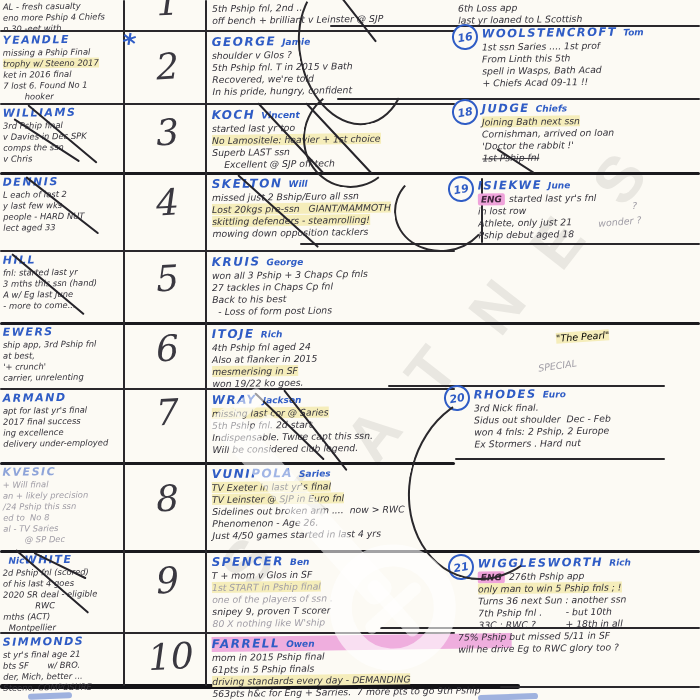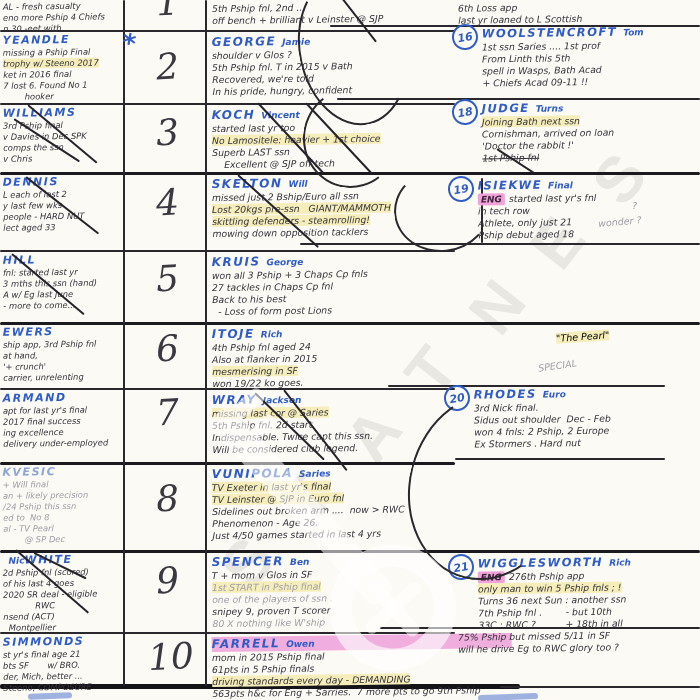--- a/index.html
+++ b/index.html
@@ -146,21 +146,21 @@
       <div class="cell" style="left: 212px; top: 253px; width: 300px;">
         <div class="lname">KRUIS<span class="fname">George</span></div>
         <div class="note"><span>won all 3 Pship + 3 Chaps Cp fnls</span></div>
         <div class="note"><span>27 tackles in Chaps Cp fnl</span></div>
         <div class="note"><span>Back to his best</span></div>
         <div class="note"><span>  - Loss of form post Lions</span></div>
       </div>
       <div class="cell small" style="left: 3px; top: 325px; width: 118px;">
         <div class="lname" style="font-size: 11px;">EWERS</div>
         <div class="note" style="font-size: 8.4px;"><span>ship app, 3rd Pship fnl</span></div>
-        <div class="note" style="font-size: 8.4px;"><span>at hand,</span></div>
+        <div class="note" style="font-size: 8.4px;"><span>at best,</span></div>
         <div class="note" style="font-size: 8.4px;"><span>'+ crunch'</span></div>
         <div class="note" style="font-size: 8.4px;"><span>carrier, unrelenting</span></div>
       </div>
       <div class="cell" style="left: 212px; top: 325px; width: 300px;">
         <div class="lname">ITOJE<span class="fname">Rich</span></div>
         <div class="note"><span>4th Pship fnl aged 24</span></div>
         <div class="note"><span>Also at flanker in 2015</span></div>
         <div class="note"><span class="hl">mesmerising in SF</span></div>
         <div class="note"><span>won 19/22 ko goes.</span></div>
       </div>
@@ -177,38 +177,38 @@
         <div class="note"><span>5th Pship fnl. 2d start</span></div>
         <div class="note"><span>Indispensable. Twice capt this ssn.</span></div>
         <div class="note"><span>Will be considered club legend.</span></div>
       </div>
       <div class="cell small" style="left: 3px; top: 465px; width: 118px;">
         <div class="lname" style="font-size: 11px; color: rgb(142, 164, 217);">KVESIC</div>
         <div class="note" style="font-size: 8.4px;"><span class="pencil">+ Will final</span></div>
         <div class="note" style="font-size: 8.4px;"><span class="pencil">an + likely precision</span></div>
         <div class="note" style="font-size: 8.4px;"><span class="pencil">/24 Pship this ssn</span></div>
         <div class="note" style="font-size: 8.4px;"><span class="pencil">ed to  No 8</span></div>
-        <div class="note" style="font-size: 8.4px;"><span class="pencil">al - TV Pearl</span></div>
+        <div class="note" style="font-size: 8.4px;"><span class="pencil">al - TV Saries</span></div>
         <div class="note" style="font-size: 8.4px;"><span class="pencil">        @ SP Dec</span></div>
       </div>
       <div class="cell" style="left: 212px; top: 465px; width: 300px;">
         <div class="lname">VUNIPOLA<span class="fname">Saries</span></div>
         <div class="note"><span class="hl">TV Exeter in last yr's final</span></div>
         <div class="note"><span class="hl">TV Leinster @ SJP in Euro fnl</span></div>
         <div class="note"><span>Sidelines out broken arm ....  now &gt; RWC</span></div>
         <div class="note"><span>Phenomenon - Age 26.</span></div>
         <div class="note"><span>Just 4/50 games started in last 4 yrs</span></div>
       </div>
       <div class="cell small" style="left: 3px; top: 553px; width: 118px;">
         <div class="lname" style="font-size: 11px;"><span class="fname">Nic</span>WHITE</div>
         <div class="note" style="font-size: 8.4px;"><span>2d Pship fnl (scored)</span></div>
         <div class="note" style="font-size: 8.4px;"><span>of his last 4 goes</span></div>
         <div class="note" style="font-size: 8.4px;"><span>2020 SR deal - eligible</span></div>
         <div class="note" style="font-size: 8.4px;"><span>            RWC</span></div>
-        <div class="note" style="font-size: 8.4px;"><span>nsend (ACT)</span></div>
+        <div class="note" style="font-size: 8.4px;"><span>mths (ACT)</span></div>
         <div class="note" style="font-size: 8.4px;"><span>  Montpellier</span></div>
       </div>
       <div class="cell" style="left: 212px; top: 553px; width: 300px;">
         <div class="lname">SPENCER<span class="fname">Ben</span></div>
         <div class="note"><span>T + mom v Glos in SF</span></div>
         <div class="note"><span class="pencil hl">1st START in Pship final</span></div>
         <div class="note"><span class="pencil">one of the players of ssn .</span></div>
         <div class="note"><span>snipey 9, proven T scorer</span></div>
         <div class="note"><span class="pencil">80 X nothing like W'ship</span></div>
       </div>
@@ -235,31 +235,31 @@
       <div class="circ" style="left: 452px; top: 24px;">16</div>
       <div class="cell" style="left: 482px; top: 25px; width: 214px;">
         <div class="lname" style="font-size: 11.5px;">WOOLSTENCROFT<span class="fname">Tom</span></div>
         <div class="note"><span>1st ssn Saries .... 1st prof</span></div>
         <div class="note"><span>From Linth this 5th</span></div>
         <div class="note"><span>spell in Wasps, Bath Acad</span></div>
         <div class="note"><span>+ Chiefs Acad 09-11 !!</span></div>
       </div>
       <div class="circ" style="left: 452px; top: 99px;">18</div>
       <div class="cell" style="left: 482px; top: 100px; width: 214px;">
-        <div class="lname" style="font-size: 11.5px;">JUDGE<span class="fname">Turns</span></div>
+        <div class="lname" style="font-size: 11.5px;">JUDGE<span class="fname">Chiefs</span></div>
         <div class="note"><span class="hl">Joining Bath next ssn</span></div>
         <div class="note"><span>Cornishman, arrived on loan</span></div>
         <div class="note"><span>'Doctor the rabbit !'</span></div>
         <div class="note"><span class="strike">1st Pship fnl</span></div>
       </div>
       <div class="circ" style="left: 448px; top: 176px;">19</div>
       <div class="cell" style="left: 478px; top: 177px; width: 218px;">
-        <div class="lname" style="font-size: 11.5px;">ISIEKWE<span class="fname">Final</span></div>
+        <div class="lname" style="font-size: 11.5px;">ISIEKWE<span class="fname">June</span></div>
         <div class="note"><span class="tag">ENG</span><span>started last yr's fnl</span></div>
-        <div class="note"><span>in tech row</span></div>
+        <div class="note"><span>in lost row</span></div>
         <div class="note"><span>Athlete, only just 21</span></div>
         <div class="note"><span>Pship debut aged 18</span></div>
       </div>
       <div class="circ" style="left: 444px; top: 385px;">20</div>
       <div class="cell" style="left: 474px; top: 386px; width: 222px;">
         <div class="lname" style="font-size: 11.5px;">RHODES<span class="fname">Euro</span></div>
         <div class="note"><span>3rd Nick final.</span></div>
         <div class="note"><span>Sidus out shoulder  Dec - Feb</span></div>
         <div class="note"><span>won 4 fnls: 2 Pship, 2 Europe</span></div>
         <div class="note"><span>Ex Stormers . Hard nut</span></div>

